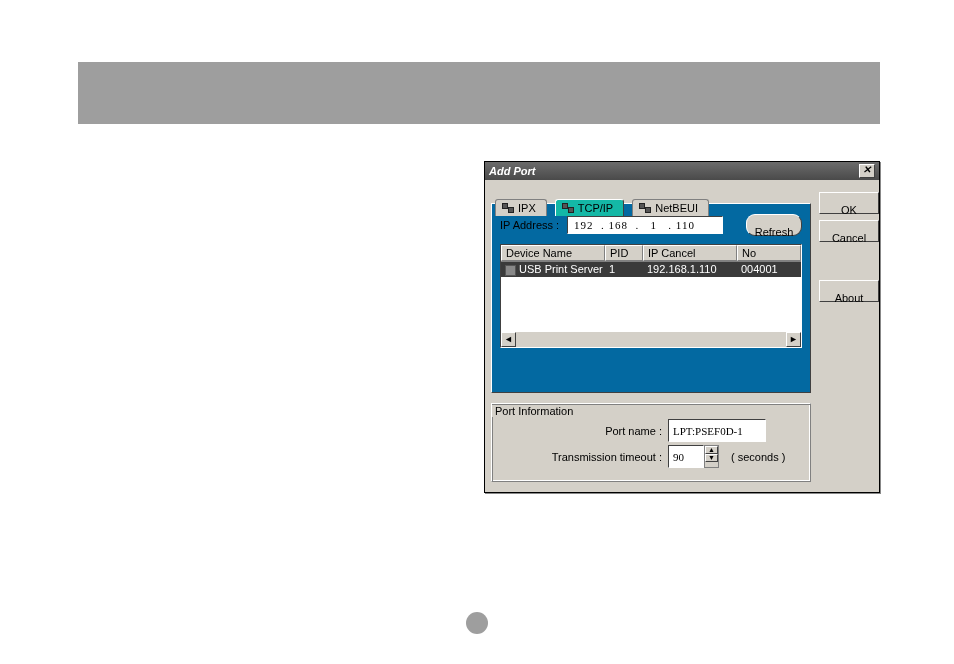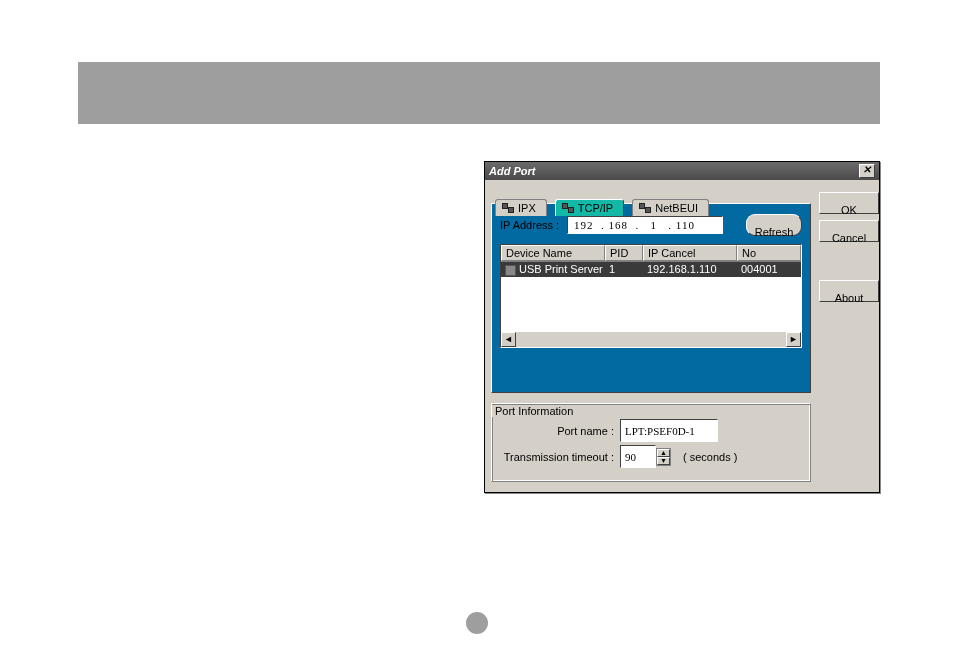--- a/index.html
+++ b/index.html
@@ -250,35 +250,35 @@
     font-size: 11px;
     margin-top: 8px;
   }
   .field-row {
     display: flex;
     align-items: center;
     justify-content: flex-start;
     gap: 6px;
     margin: 3px 0;
   }
-  .field-label { width: 112px; text-align: right; }
+  .field-label { width: 112px; text-align: right; margin-left: 48px; }
   .text-input {
     background: #fff;
     border: 1px solid #808080;
     border-top-color: #404040;
     border-left-color: #404040;
     border-right-color: #fff;
     border-bottom-color: #fff;
     padding: 1px 4px;
     height: 23px;
     font-size: 11px;
     font-family: Tahoma;
   }
   .portname-input { width: 98px; }
-  .timeout-wrap { display: flex; align-items: center; }
+  .timeout-wrap { display: flex; }
   .timeout-input { width: 36px; text-align: left; }
   .spin {
     display: flex;
     flex-direction: column;
     border: 1px solid #808080;
     background: #d4d0c8;
   }
   .spin-btn {
     width: 13px; height: 8px;
     background: #d4d0c8;

